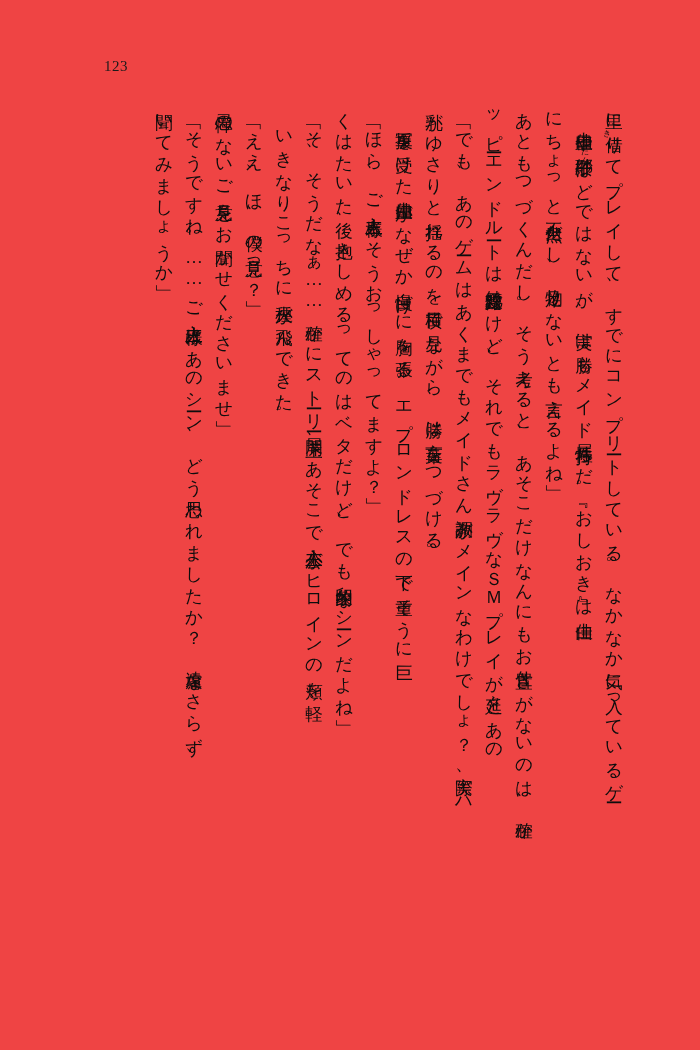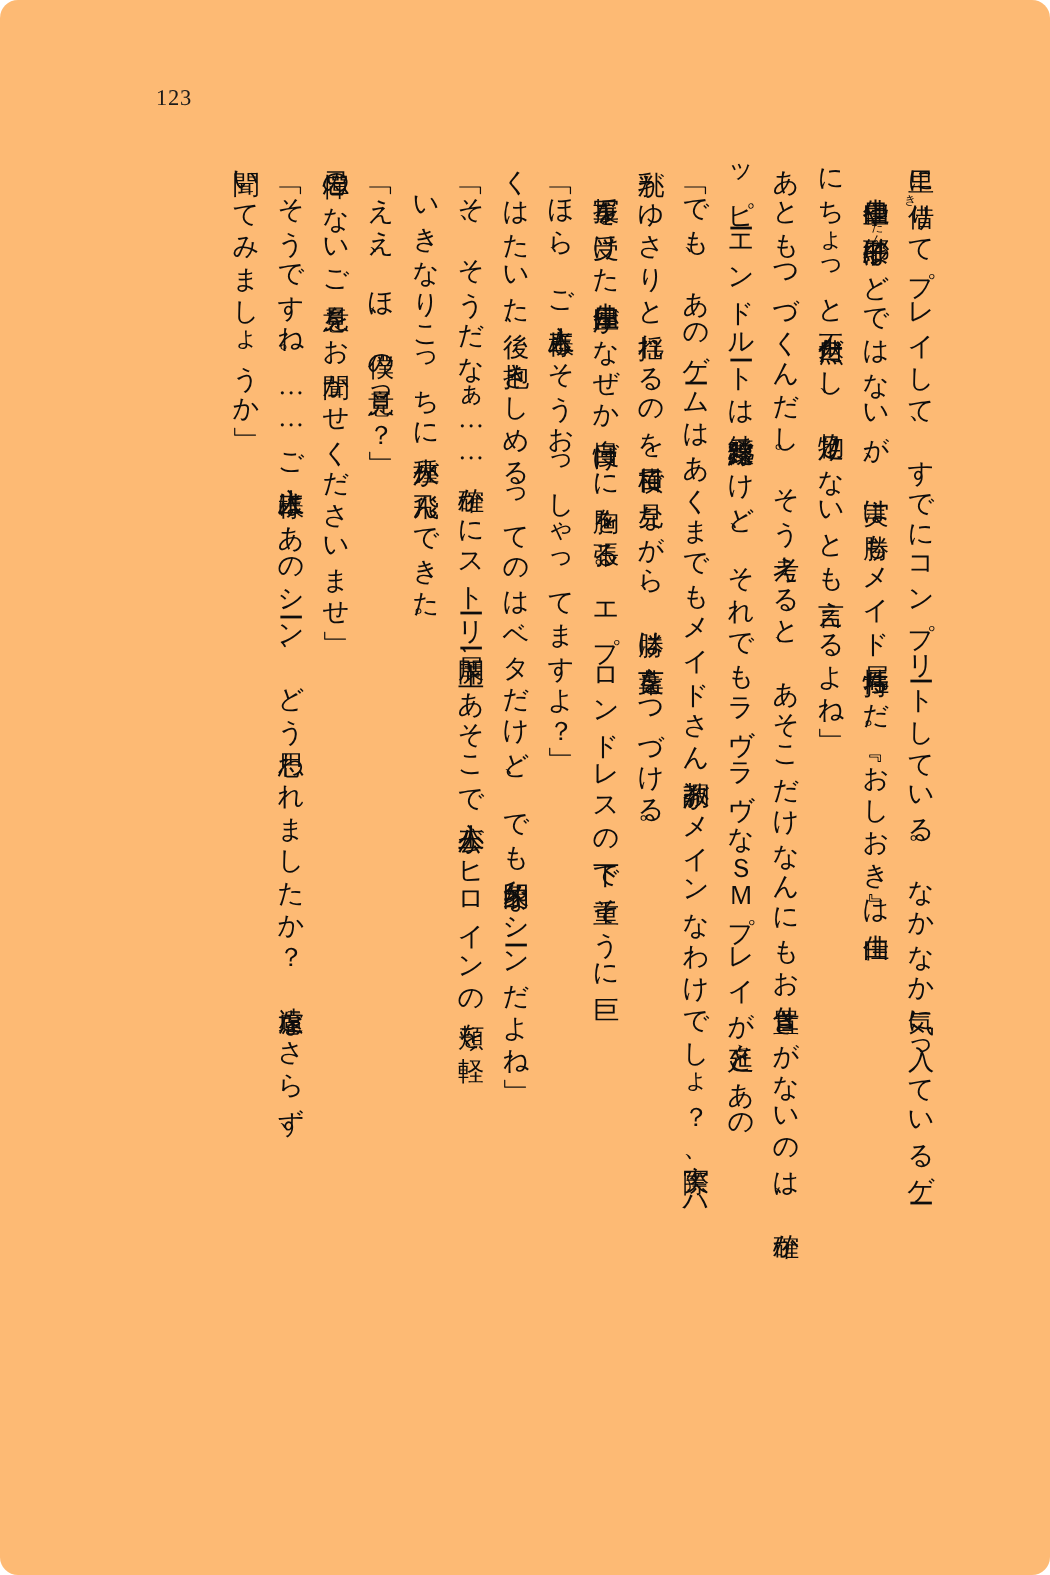--- a/index.html
+++ b/index.html
@@ -12,22 +12,21 @@
     height: 1050px;
     position: relative;
     overflow: hidden;
     font-family: "Liberation Serif", "DejaVu Serif", serif;
     color: #111111;
   }
 
   .page {
     position: absolute;
     inset: 0;
-    background: #fdba74;
-    border-radius: 12px;
+    background: #ef4444;
   }
 
   .page-number {
     position: absolute;
     top: 58px;
     left: 104px;
     font-size: 15px;
     letter-spacing: 0.5px;
     color: #1a1a1a;
     font-family: "Liberation Serif", "DejaVu Serif", serif;

